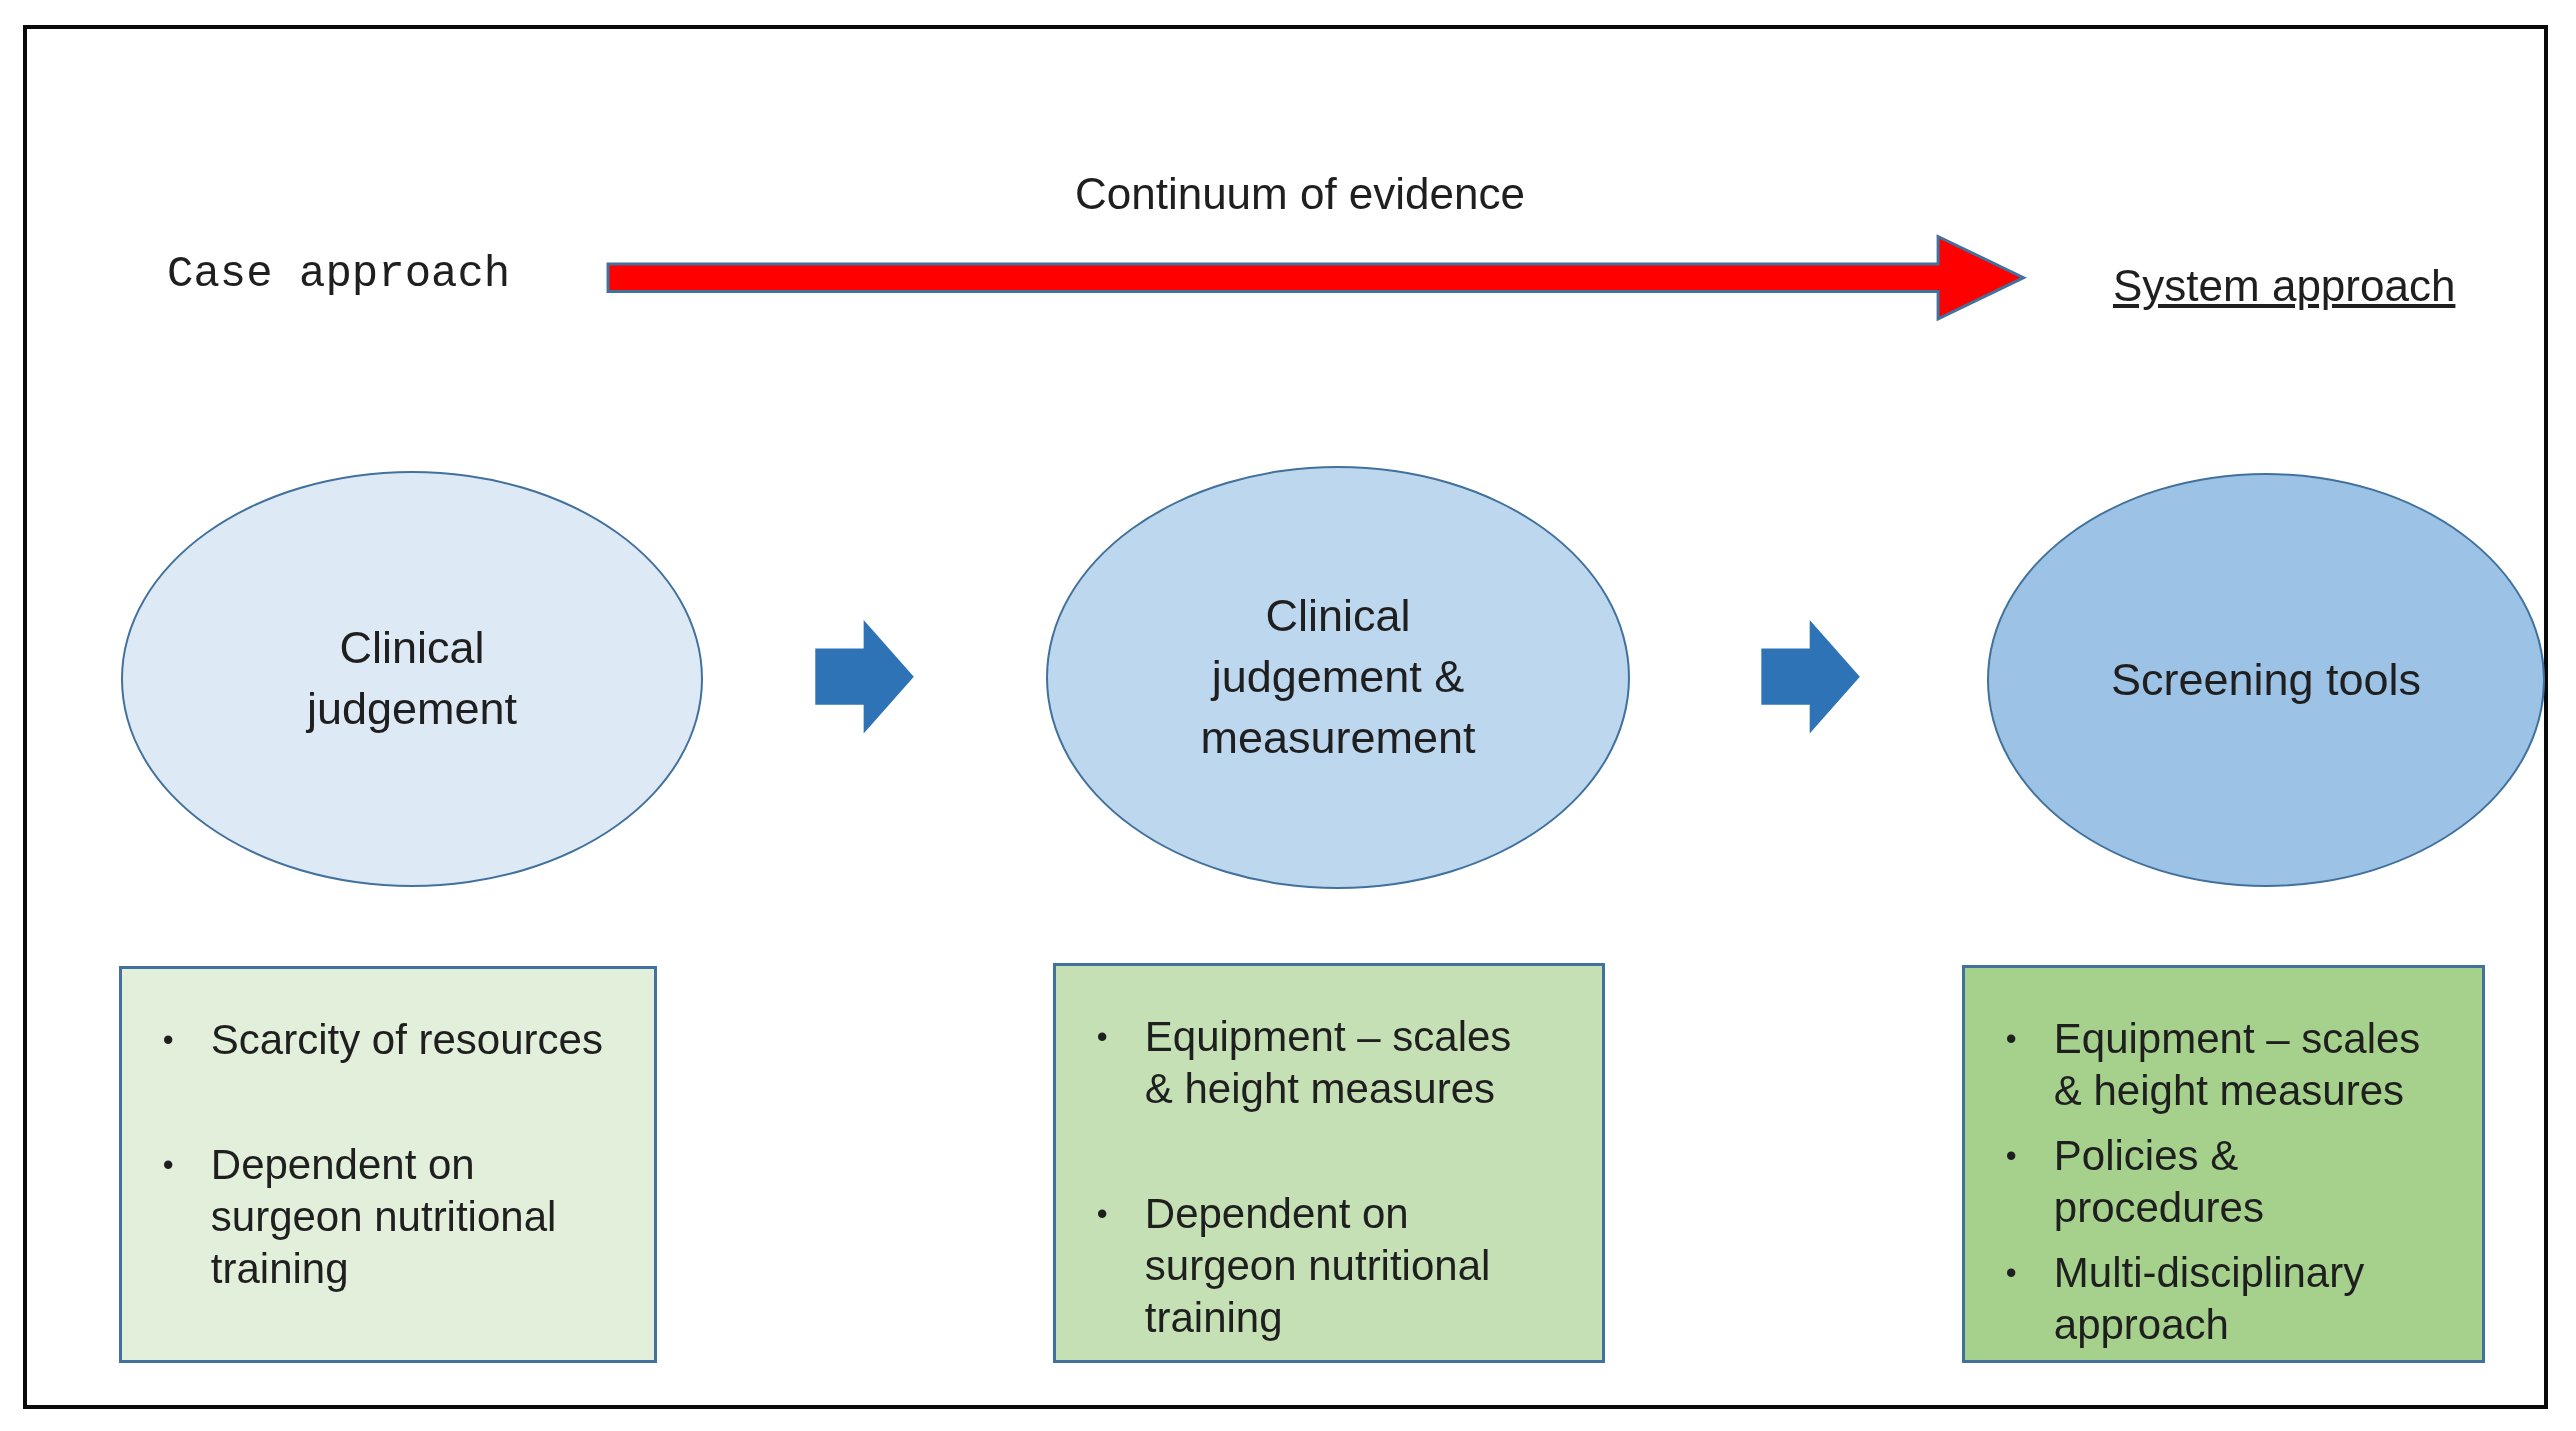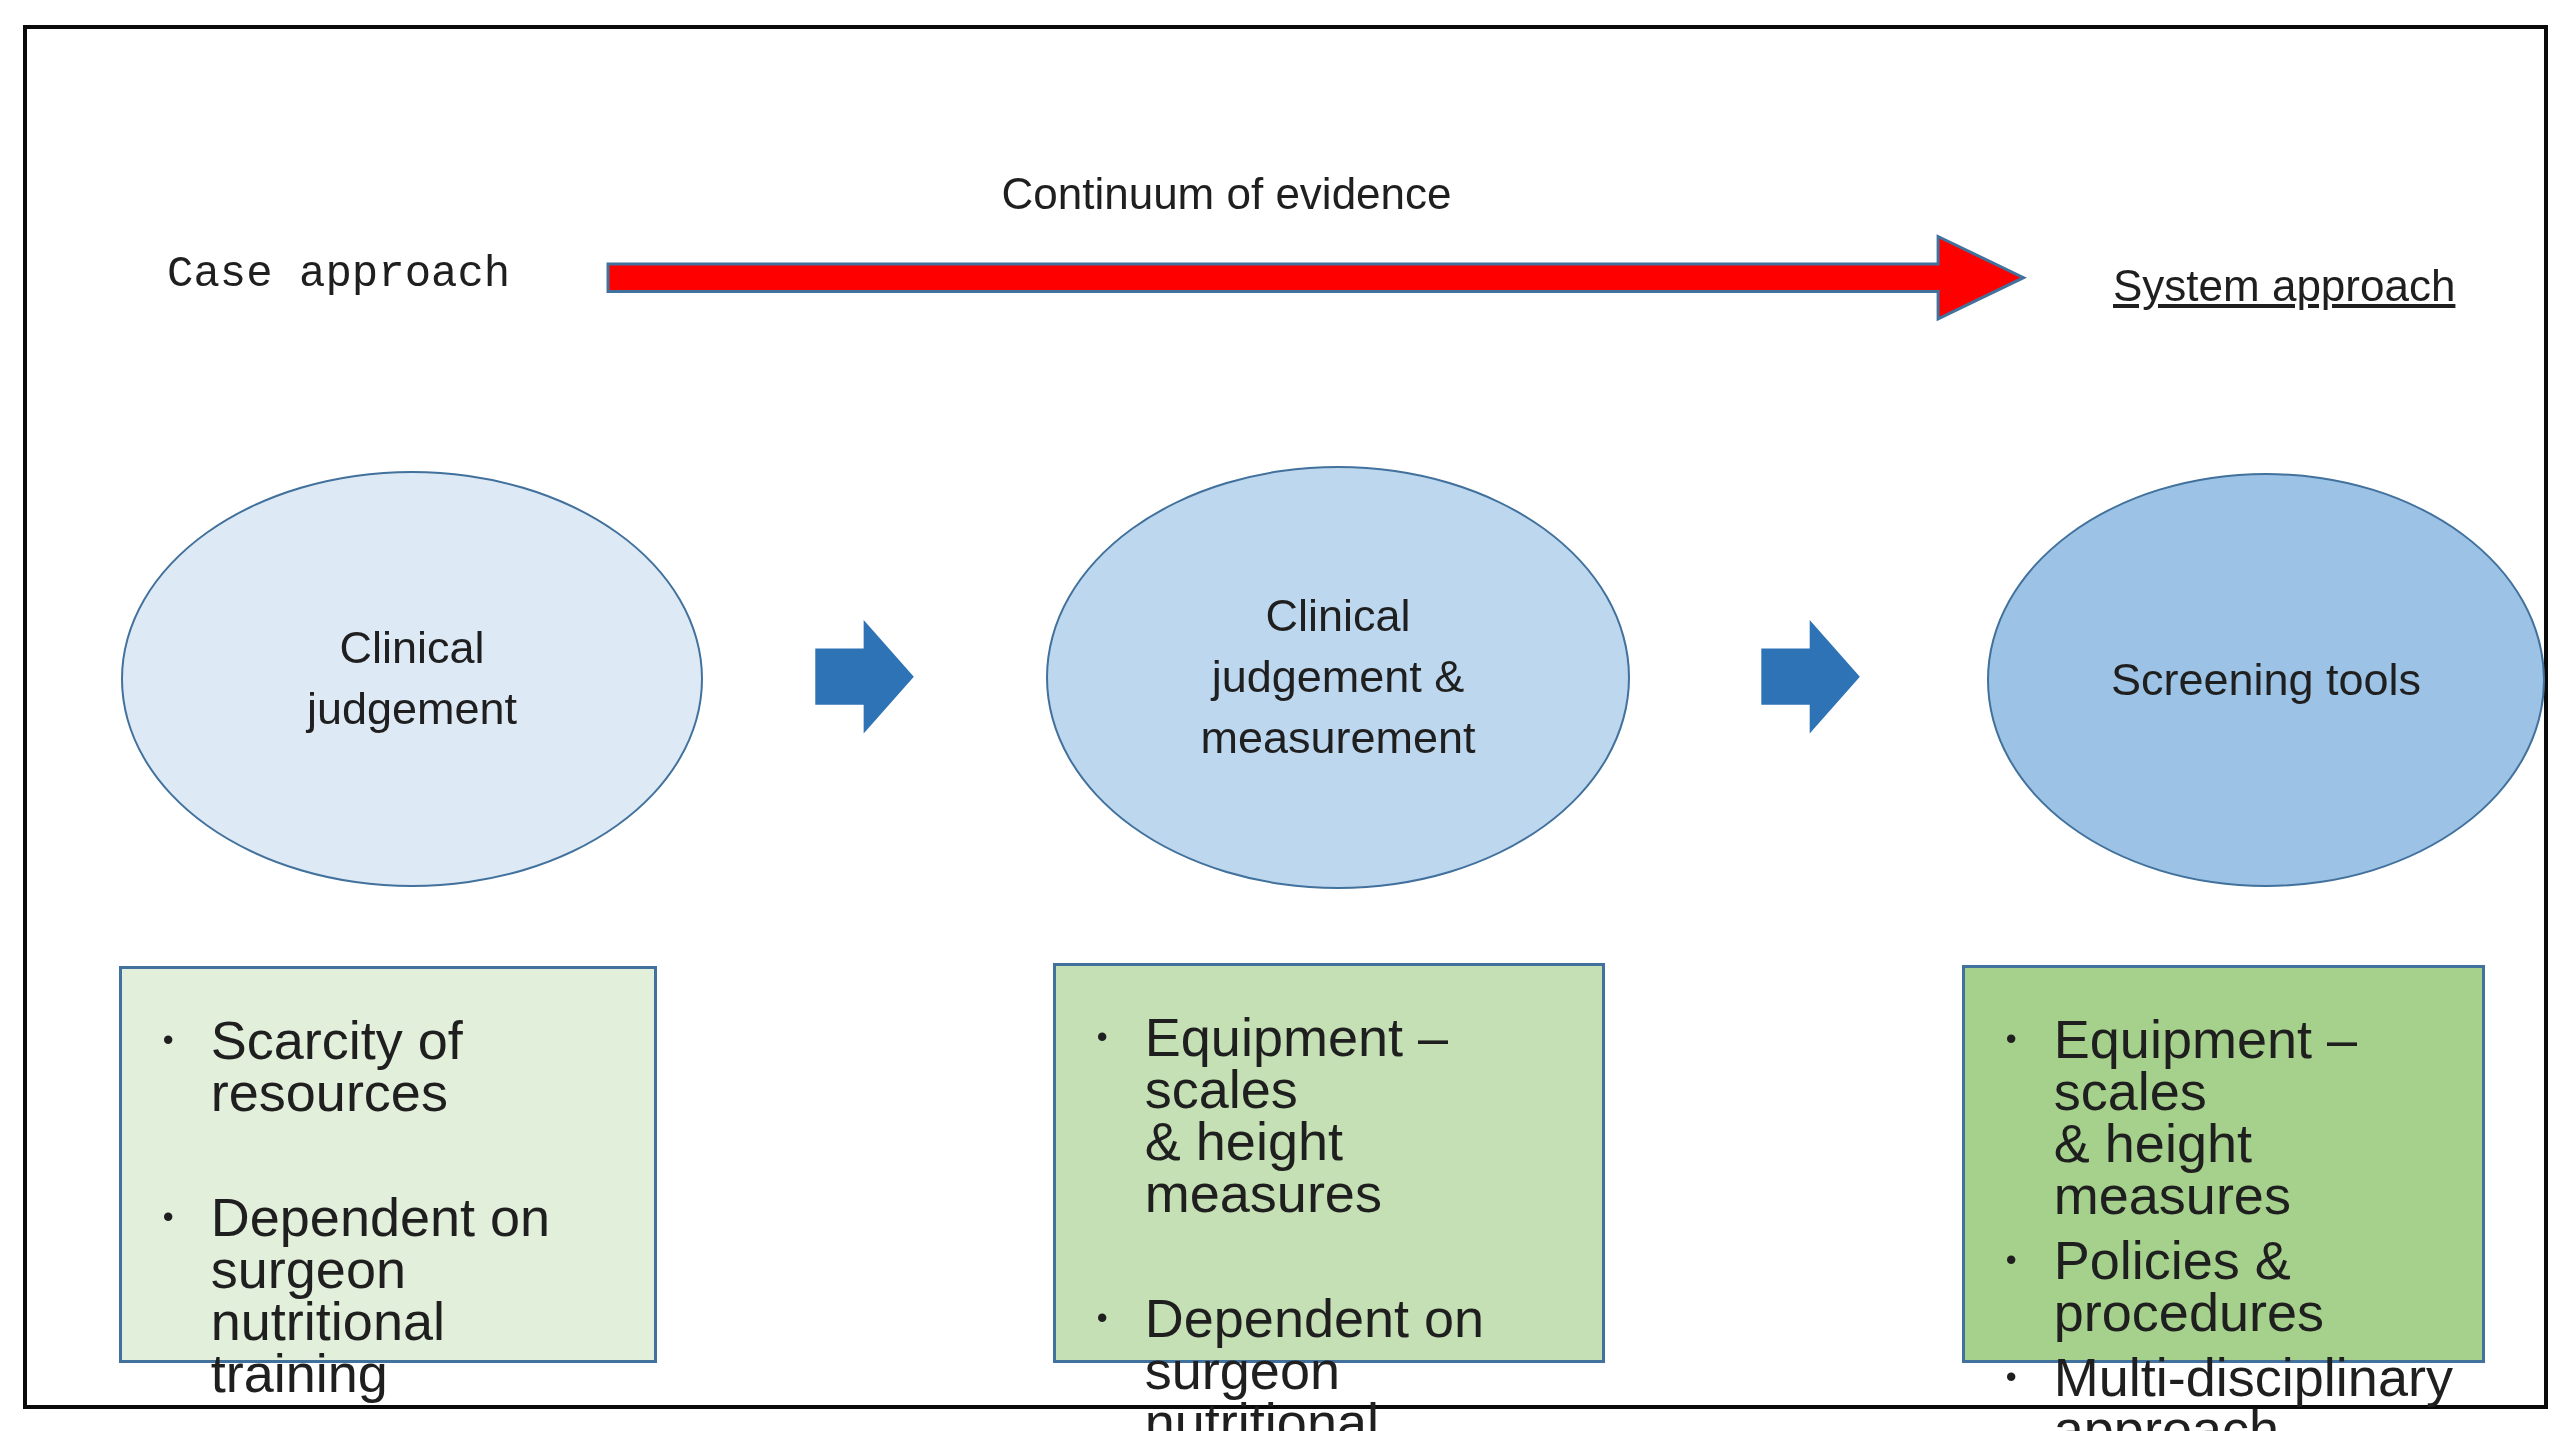--- a/index.html
+++ b/index.html
@@ -8,21 +8,21 @@
     font-family:"Liberation Sans", sans-serif;
     color:var(--text,#1f1f1f);
   }
   .frame{
     position:absolute;left:23px;top:25px;width:2525px;height:1384px;
     border:4.8px solid var(--frame,#0a0a0a);background:#ffffff;box-sizing:border-box;
   }
   .label{
     position:absolute;font-size:44px;line-height:1.2;white-space:nowrap;
   }
-  #title{left:928px;top:168px;width:597px;text-align:center;}
+  #title{left:928px;top:168px;width:597px;text-align:right;}
   #case-label{left:167px;top:248px;font-family:Liberation Mono, monospace;}
   #system-label{left:2113px;top:260px;text-decoration:underline;}
   svg.arrow-layer{position:absolute;left:0;top:0;width:2576px;height:1431px;}
   .ellipse{
     position:absolute;border-radius:50%;box-sizing:border-box;
     border:2.4px solid var(--shape-stroke,#41719c);
     display:flex;align-items:center;justify-content:center;text-align:center;
     font-size:45px;line-height:1.35;white-space:pre-line;
   }
   #ellipse-1{left:121px;top:471px;width:582px;height:416px;background:var(--e1-fill,#dde9f5);}
@@ -36,21 +36,21 @@
   #box-1{left:119px;top:966px;width:538px;height:397px;background:var(--b1-fill,#e2efdb);}
   #box-2{left:1053px;top:963px;width:552px;height:400px;background:var(--b2-fill,#c5e0b4);}
   #box-3{left:1962px;top:965px;width:523px;height:398px;background:var(--b3-fill,#a5d18c);}
   .bullet-item{display:flex;align-items:flex-start;}
   .bullet-item.gap{margin-top:73px;}
   .bullet-item.tight{margin-top:13px;}
   .bullet-marker{
     flex:0 0 48px;font-size:31px;line-height:52px;padding-left:4.8px;
   }
   .bullet-text{
-    font-size:54px;line-height:52px;white-space:pre-line;
+    font-size:42px;line-height:52px;white-space:pre-line;
   }
 </style>
 </head>
 <body>
 
 <div class="frame"></div>
 
 <div class="label" id="title">Continuum of evidence</div>
 <div class="label" id="case-label">Case approach</div>
 <div class="label" id="system-label">System approach</div>

